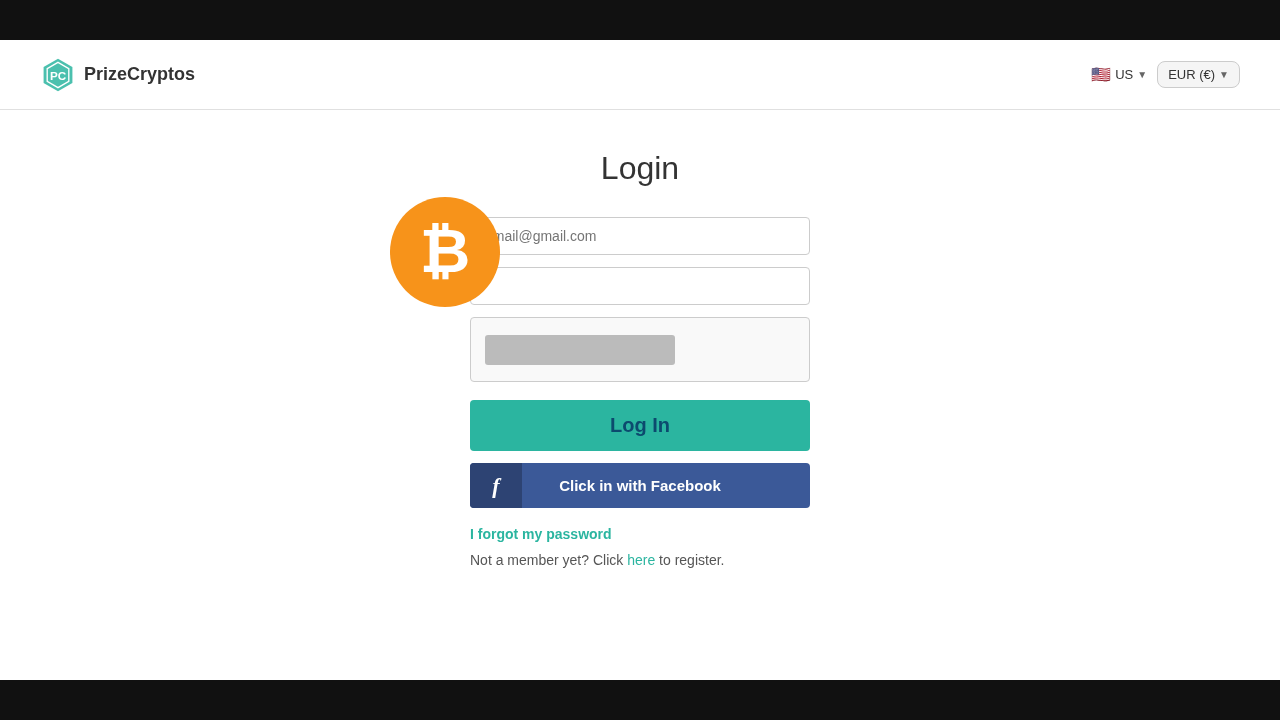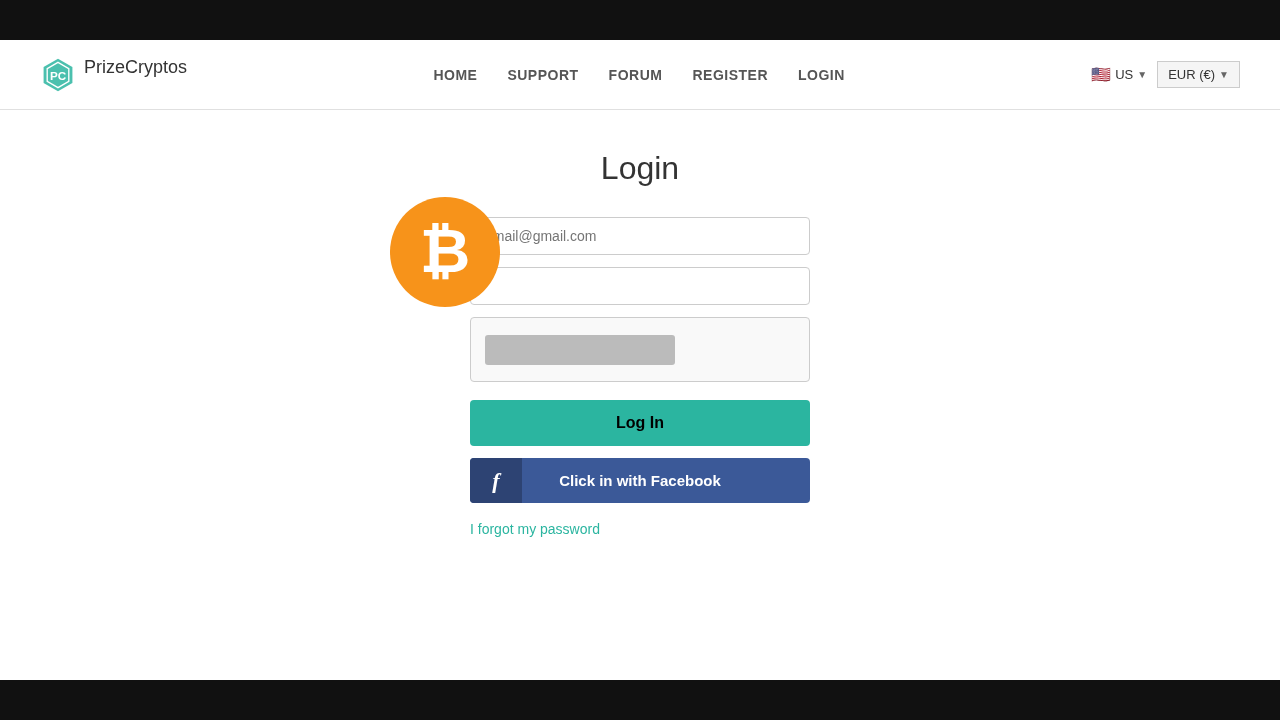--- a/index.html
+++ b/index.html
@@ -22,33 +22,33 @@
       align-items: center;
       justify-content: space-between;
       padding: 0 40px;
       height: 70px;
       border-bottom: 1px solid #e0e0e0;
       background: #fff;
     }
 
     .brand {
       display: flex;
-      align-items: flex-start;
+      align-items: center;
       gap: 8px;
       text-decoration: none;
     }
 
     .brand-logo {
       width: 36px;
       height: 36px;
     }
 
     .brand-name {
       font-size: 18px;
-      font-weight: normal;
+      font-weight: bold;
       color: #333;
     }
 
     .nav-links {
       display: flex;
       align-items: center;
       gap: 30px;
     }
 
     .nav-link {
@@ -75,21 +75,21 @@
       font-size: 13px;
       color: #333;
     }
 
     .currency-btn {
       display: flex;
       align-items: center;
       gap: 4px;
       background: #f5f5f5;
       border: 1px solid #ccc;
-      border-radius: 0;
+      border-radius: 8px;
       padding: 5px 10px;
       cursor: pointer;
       font-size: 13px;
       color: #333;
     }
 
     .main-content {
       flex: 1;
       display: flex;
       flex-direction: column;
@@ -159,22 +159,22 @@
       border-radius: 3px;
       cursor: pointer;
     }
 
     .btn-login {
       width: 100%;
       padding: 14px;
       background: #2bb5a0;
       border: none;
       border-radius: 4px;
-      color: #000000;
-      font-size: 16px;
+      color: #0c4a6e;
+      font-size: 20px;
       font-weight: 600;
       cursor: pointer;
       margin-bottom: 12px;
     }
 
     .btn-facebook {
       width: 100%;
       padding: 14px;
       background: #3b5998;
       border: none;
@@ -211,20 +211,21 @@
       font-style: italic;
       font-family: Georgia, serif;
     }
 
     .forgot-link {
       display: block;
       color: #2bb5a0;
       font-size: 14px;
       text-decoration: none;
       margin-bottom: 10px;
+      font-weight: bold;
     }
 
     .register-text {
       font-size: 14px;
       color: #555;
     }
 
     .register-link {
       color: #2bb5a0;
       text-decoration: none;
@@ -253,27 +254,20 @@
 <nav class="navbar">
   <a class="brand" href="#">
     <svg class="brand-logo" viewBox="0 0 40 40" xmlns="http://www.w3.org/2000/svg">
       <polygon points="20,2 36,11 36,29 20,38 4,29 4,11" fill="#2bb5a0" opacity="0.85"></polygon>
       <polygon points="20,6 32,13 32,27 20,34 8,27 8,13" fill="none" stroke="#fff" stroke-width="1.5"></polygon>
       <text x="20" y="25" text-anchor="middle" fill="#fff" font-size="13" font-weight="bold" font-family="Arial">PC</text>
     </svg>
     <span class="brand-name">PrizeCryptos</span>
   </a>
 
-  <div class="nav-links">
-    <a class="nav-link" href="#">HOME</a>
-    <a class="nav-link" href="#">SUPPORT</a>
-    <a class="nav-link" href="#">FORUM</a>
-    <a class="nav-link" href="#">REGISTER</a>
-    <a class="nav-link" href="#">LOGIN</a>
-  </div>
 
   <div class="nav-right">
     <button class="locale-btn">
       <span class="flag-emoji">🇺🇸</span>
       <span>US</span>
       <span class="chevron">▼</span>
     </button>
     <button class="currency-btn">
       <span>EUR (€)</span>
       <span class="chevron">▼</span>
@@ -308,16 +302,21 @@
 
     <button class="btn-facebook">
       <div class="fb-icon-wrapper">
         <span class="fb-f">f</span>
       </div>
       <span>Click in with Facebook</span>
     </button>
 
     <a href="#" class="forgot-link">I forgot my password</a>
 
+    <p class="register-text">
+      <span>Not a member yet? Click</span>
+      <a href="#" class="register-link">here</a>
+      <span>to register.</span>
+    </p>
   </div>
 </div>
 
 <div class="black-bar-bottom"></div>
 
 </body></html>

